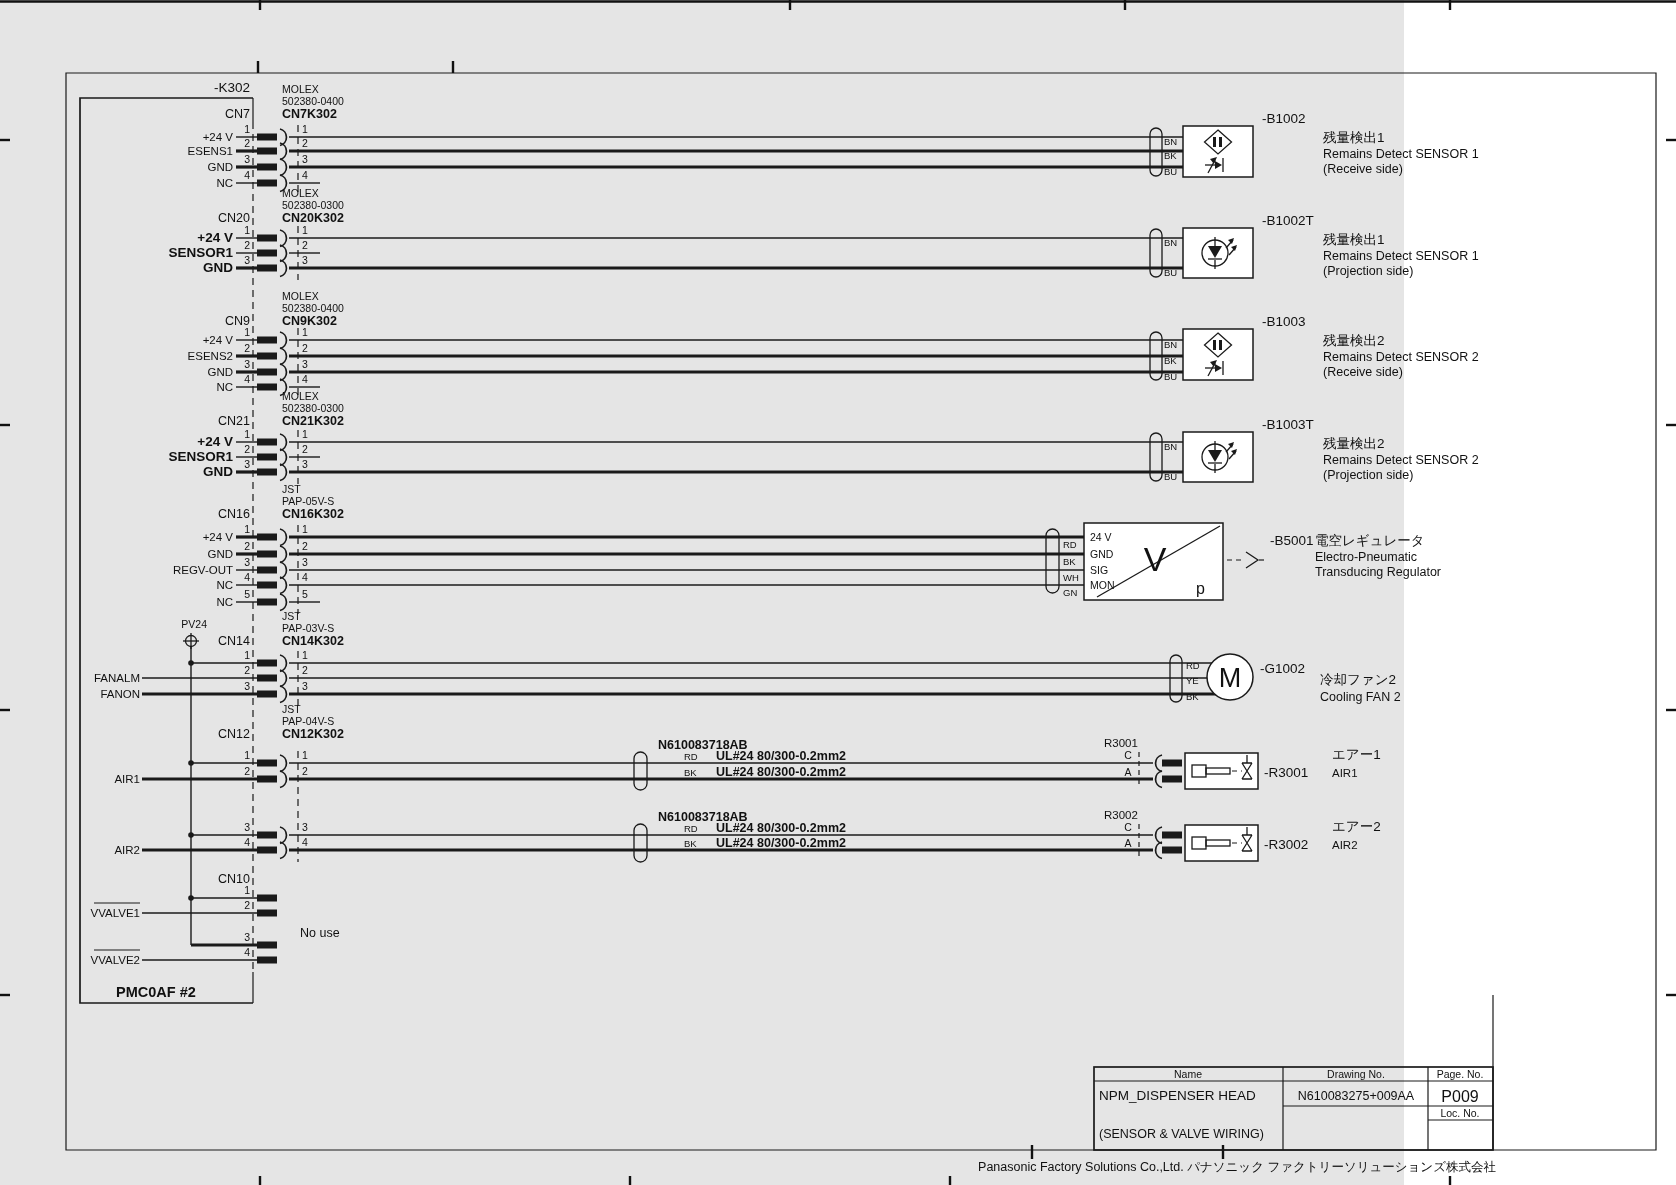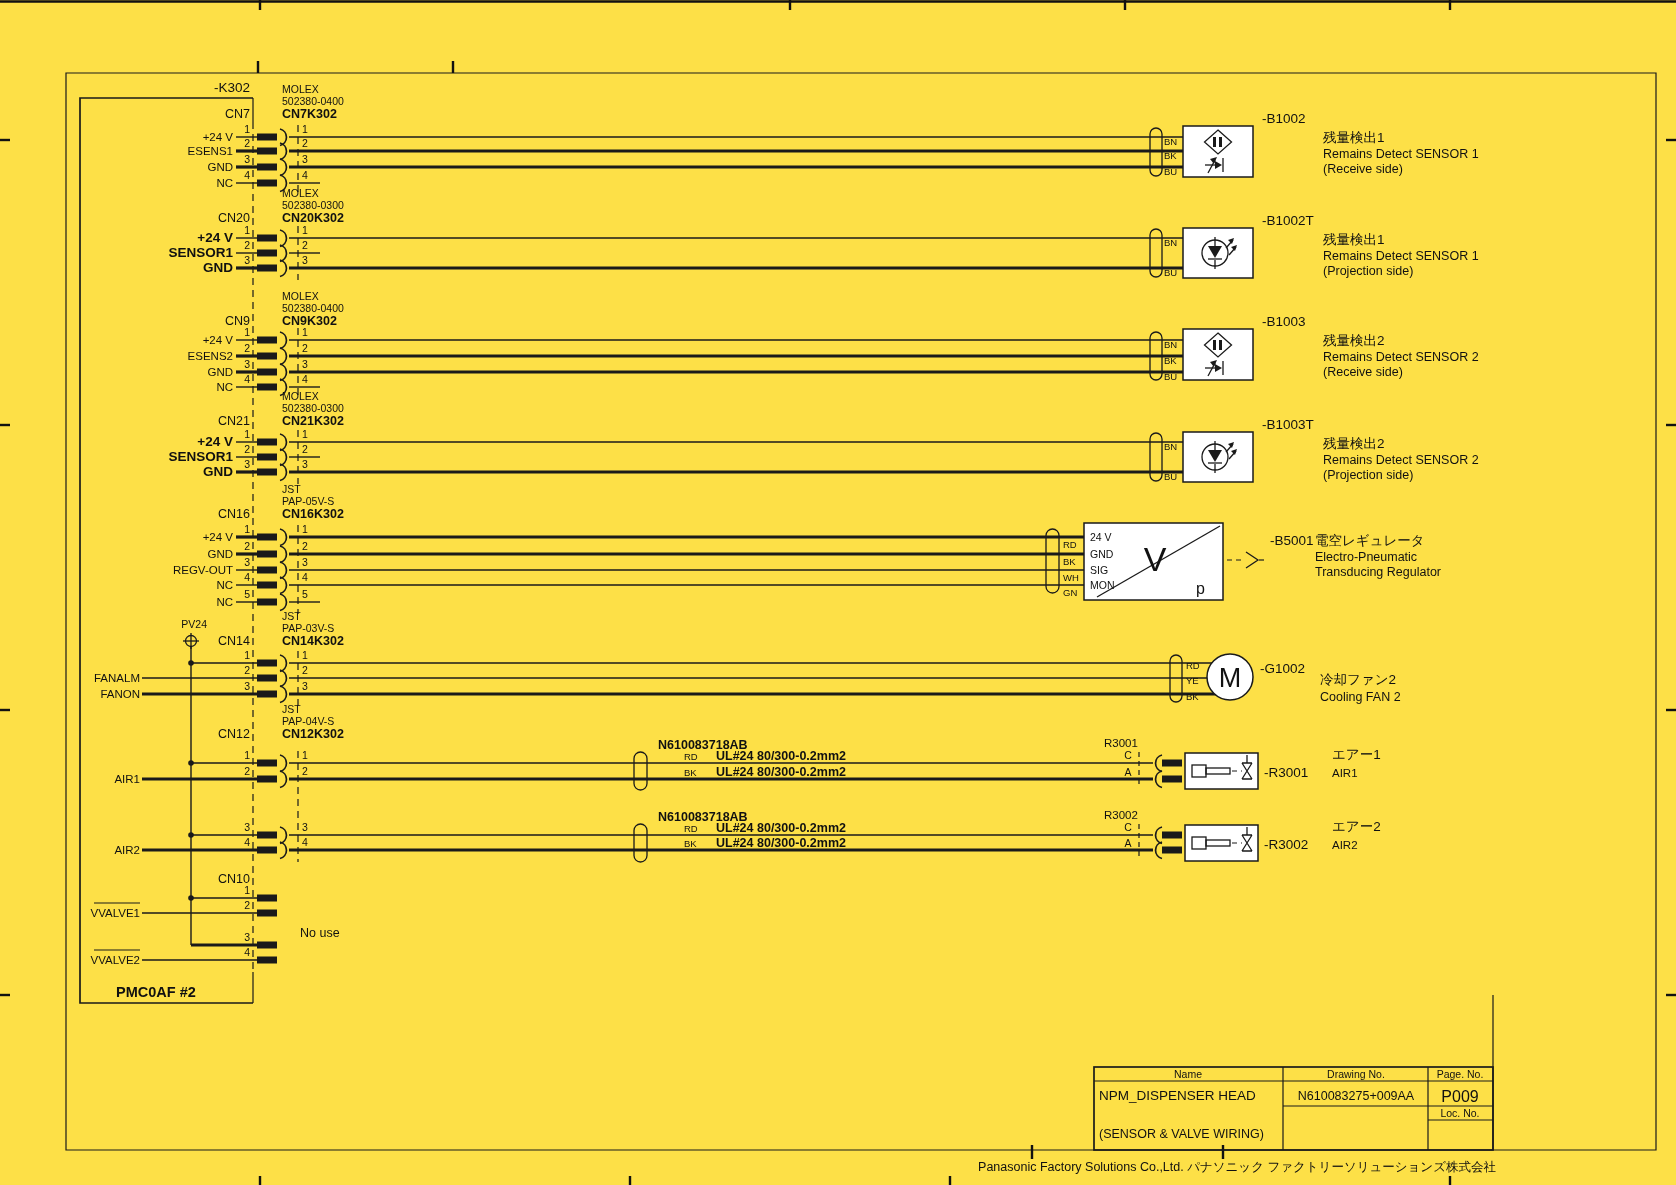--- a/index.html
+++ b/index.html
@@ -1,16 +1,16 @@
 <!DOCTYPE html>
 <html><head>
 <meta charset="utf-8">
 <style>
   html,body{margin:0;padding:0;background:#ffffff;}
-  .stage{width:1676px;height:1185px;position:relative;background:#fde047;}
+  .stage{width:1404px;height:1185px;position:relative;background:#e5e5e5;}
   svg{display:block;}
   .ln{stroke:#1a1a1a;stroke-width:1.2;fill:none;}
   .ln2{stroke:#1a1a1a;stroke-width:1.7;fill:none;}
   .w{stroke:#1a1a1a;stroke-width:1.4;fill:none;}
   .wt{stroke:#1a1a1a;stroke-width:3.2;fill:none;}
   .dash{stroke:#1a1a1a;stroke-width:1.2;fill:none;stroke-dasharray:7 5;}
   .dashf{stroke:#1a1a1a;stroke-width:1.2;fill:none;stroke-dasharray:5 4;}
   .bar{fill:#1a1a1a;stroke:none;}
   .dot{fill:#1a1a1a;stroke:none;}
   .box{stroke:#1a1a1a;stroke-width:1.5;fill:#ffffff;}

